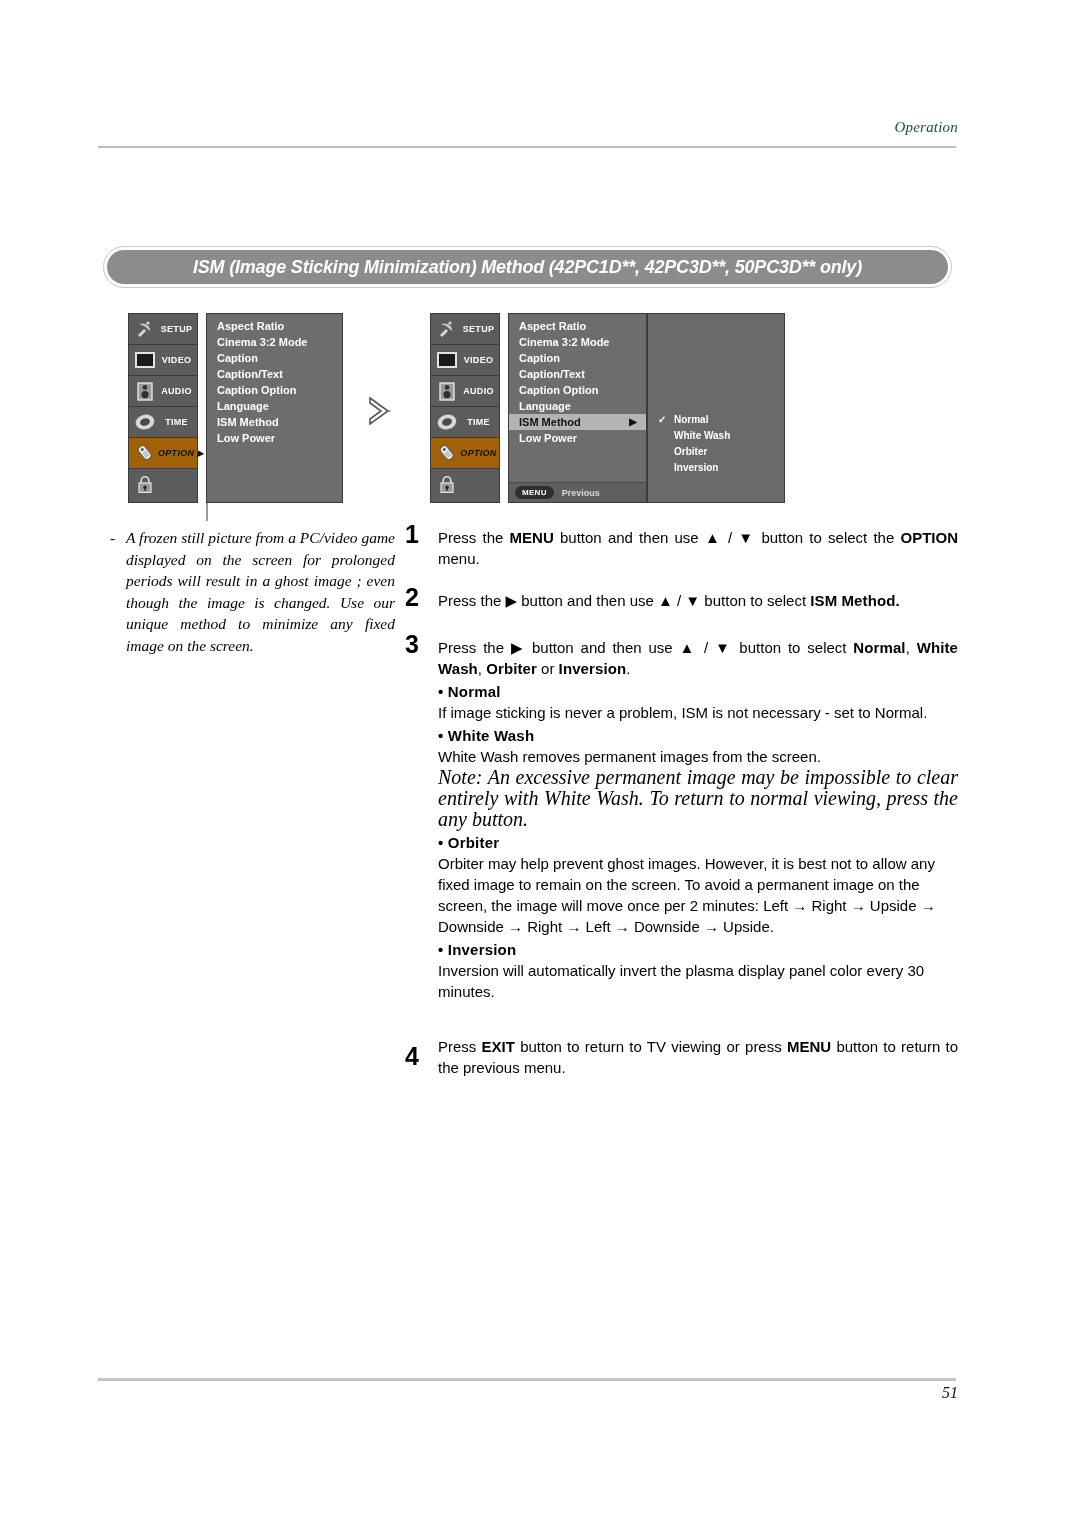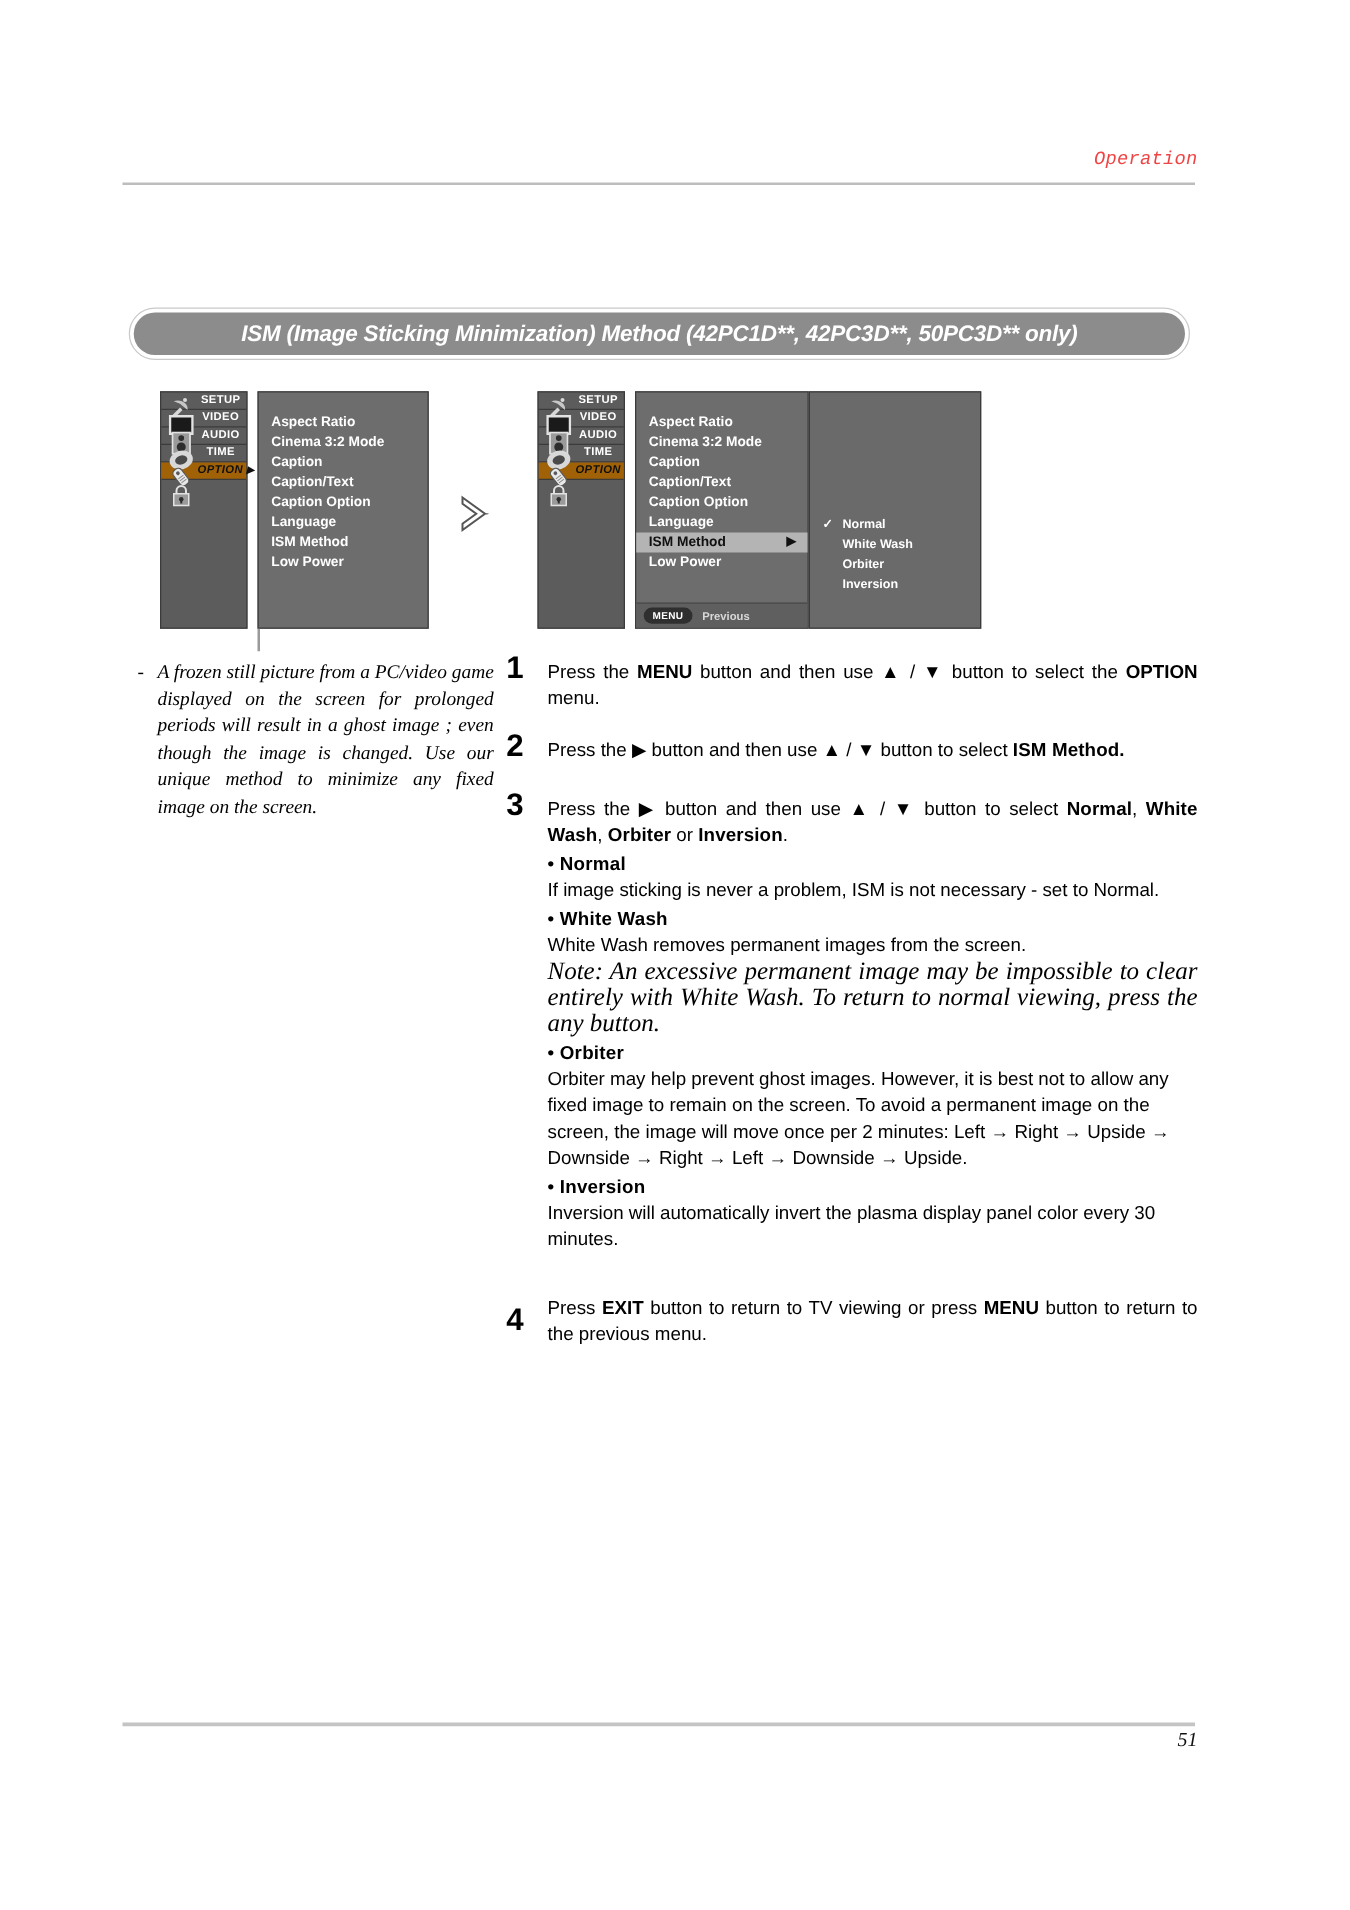--- a/index.html
+++ b/index.html
@@ -9,22 +9,22 @@
     font-family:"Liberation Sans", sans-serif;
     color:#000;
     position:relative;
     overflow:hidden;
   }
 
   
   #header-area{position:absolute;left:0;top:0;width:1080px;height:150px;}
   #header-label{
     position:absolute;right:122px;top:119px;
-    font-family:Liberation Mono, monospace;
-    font-style:italic;font-size:15px;color:#ef4444;
+    font-family:Liberation Serif, serif;
+    font-style:italic;font-size:15px;color:#14532d;
     letter-spacing:.2px;
   }
   #header-rule{
     position:absolute;left:98px;top:146px;width:858px;height:2px;
     background:#bdbdbd;
   }
 
   
   #footer-rule{
     position:absolute;left:98px;top:1378px;width:858px;height:3px;
@@ -58,22 +58,22 @@
 
   
   .osd{position:absolute;}
   .osd-side{
     position:absolute;left:0;top:0;width:70px;
     background:#5c5c5c;
     border:1px solid #3b3b3b;
     box-sizing:border-box;
   }
   .osd-side-item{
-    height:14px;
-    display:flex;align-items:flex-start;
+    height:31px;
+    display:flex;align-items:center;
     border-bottom:1px solid #3b3b3b;
     box-sizing:border-box;
     color:#ffffff;
     font-size:9px;font-weight:bold;
     letter-spacing:.3px;
   }
   .osd-side-item:last-child{border-bottom:none;gap:40px;}
   .osd-side-item.selected{background:#a16207;color:#101010;font-style:italic;}
   .osd-ico{
     width:26px;height:24px;margin-left:3px;
@@ -81,21 +81,21 @@
     flex:0 0 26px;
   }
   .osd-side-label{flex:1;text-align:center;padding-right:2px;white-space:nowrap;}
   .osd-side-label .caret{font-size:8px;}
 
   .osd-list{
     position:absolute;
     background:#6d6d6d;
     border:1px solid #3b3b3b;
     box-sizing:border-box;
-    padding-top:16px;
+    padding-top:4px;
   }
   .osd-row{
     height:16px;line-height:16px;
     padding-left:10px;
     color:#ffffff;
     font-size:11px;font-weight:bold;
     white-space:nowrap;
     position:relative;
     box-sizing:border-box;
   }

